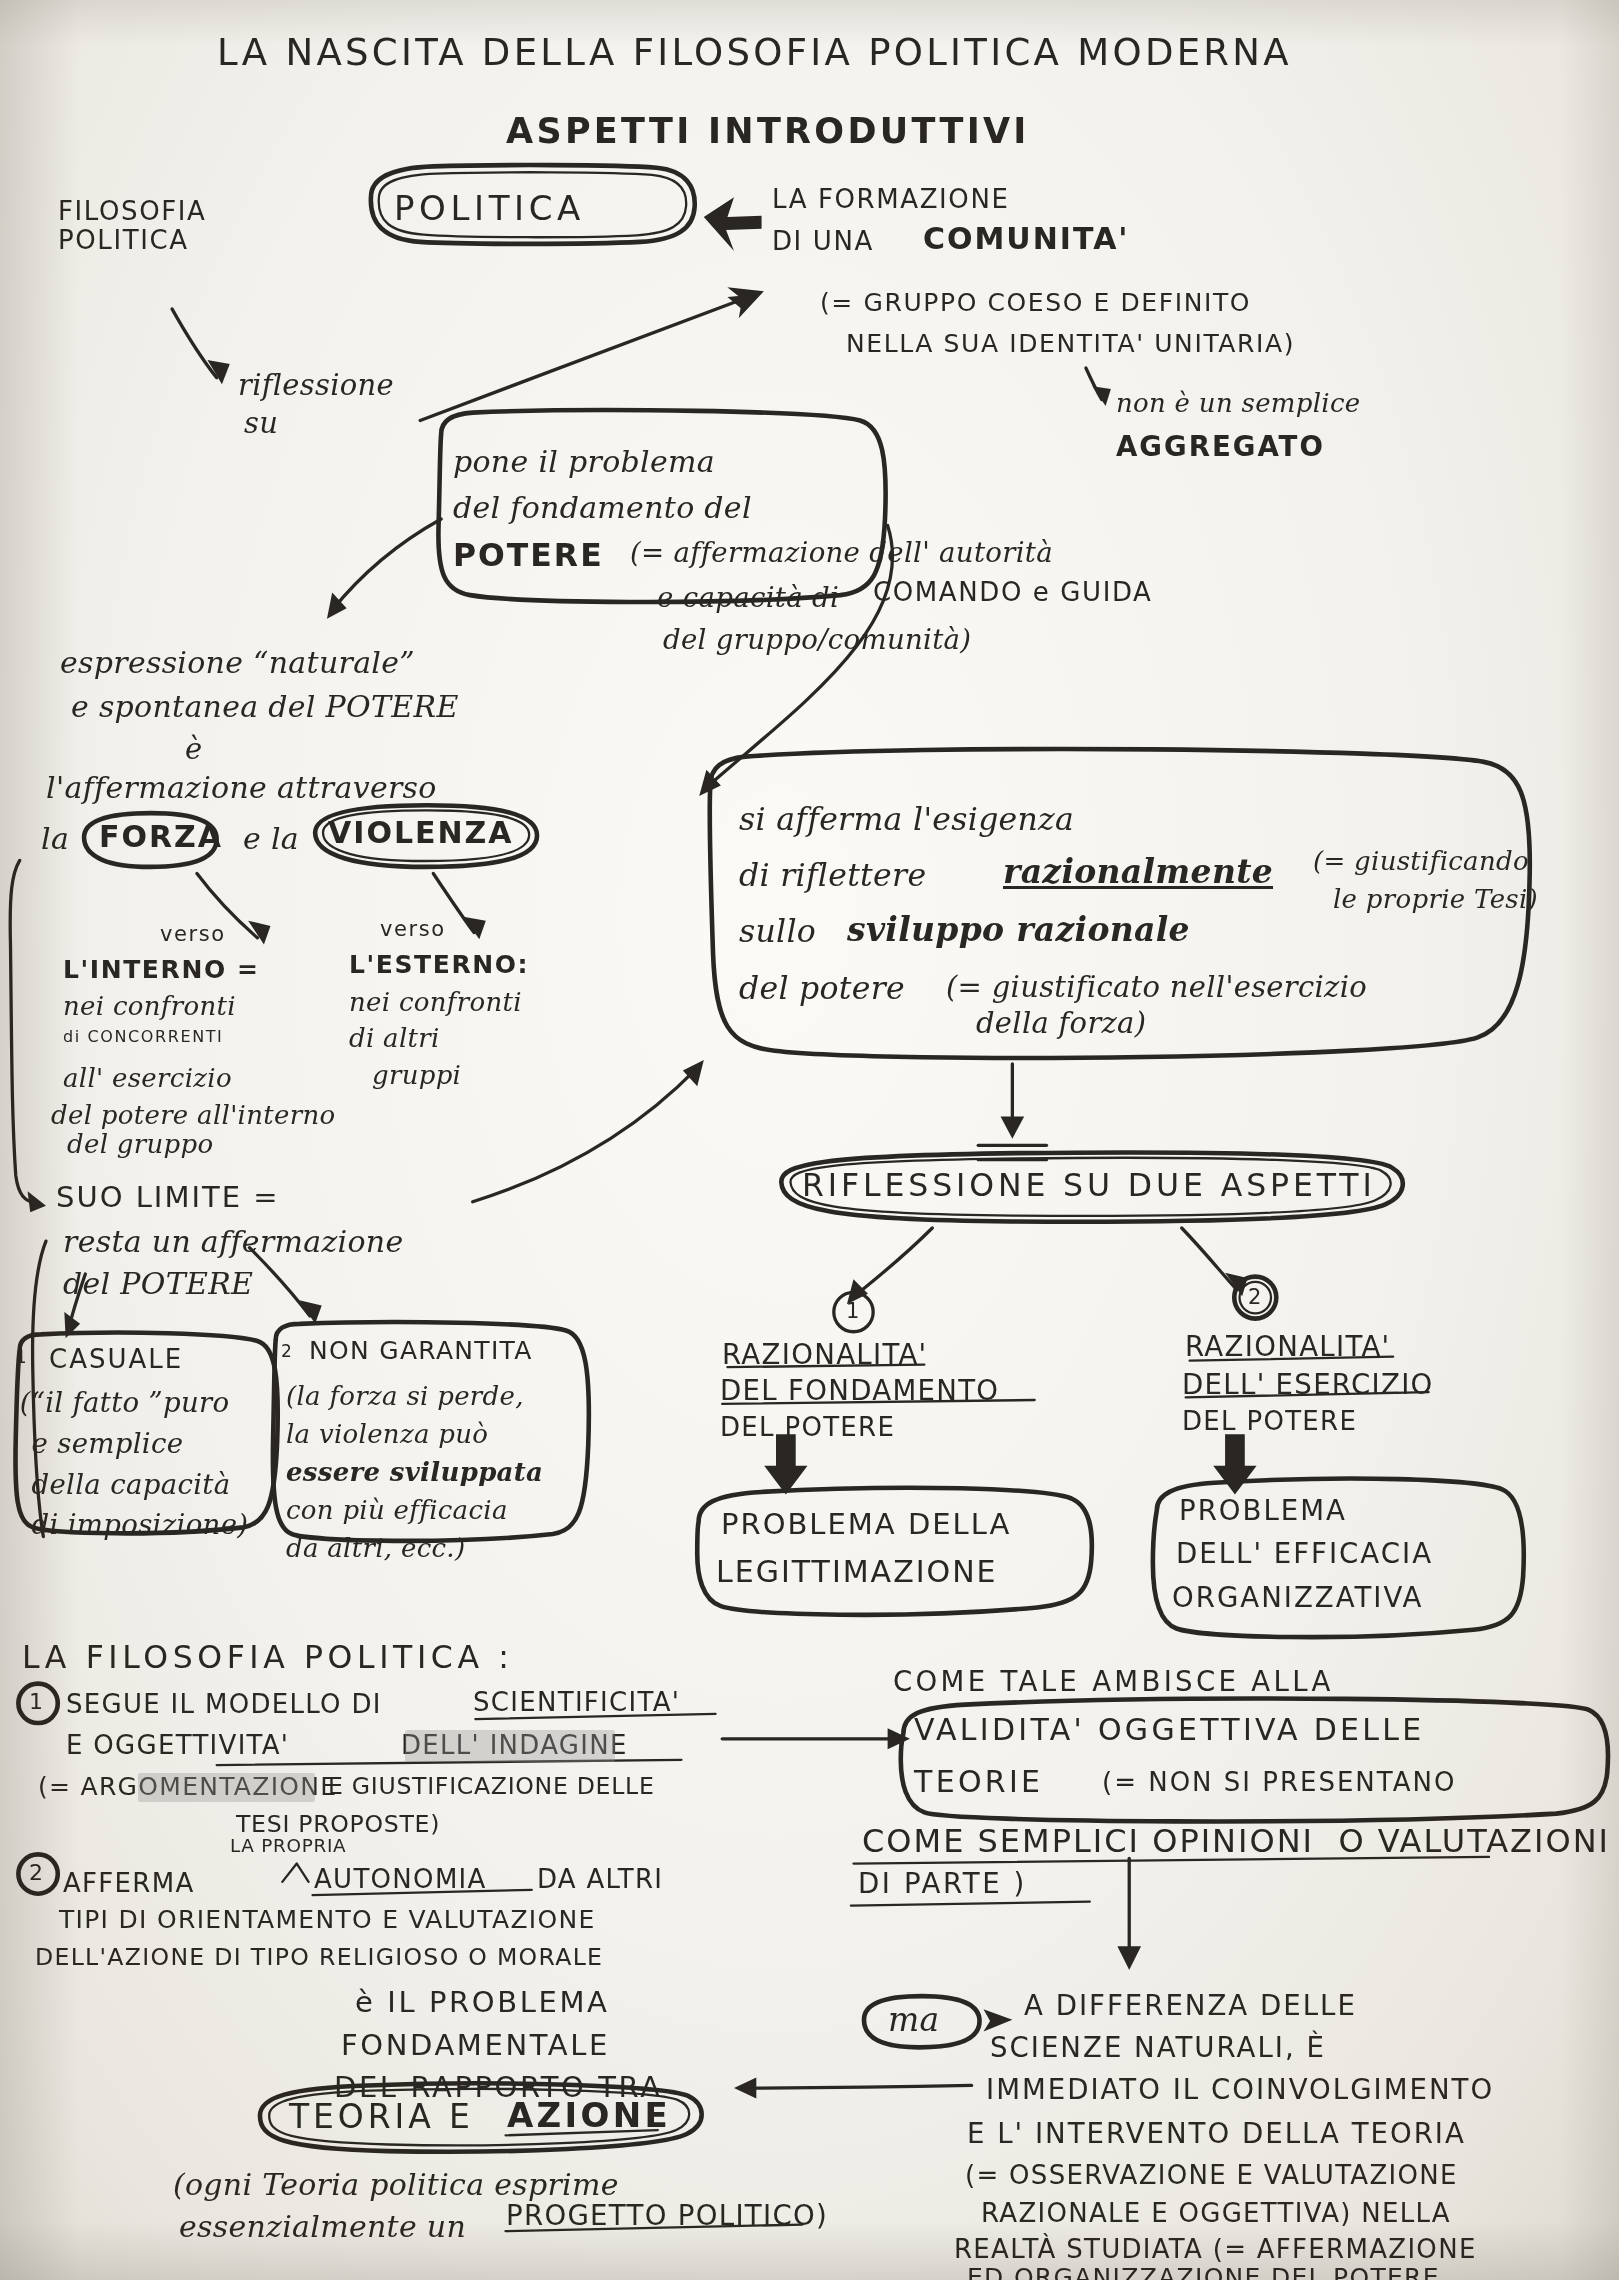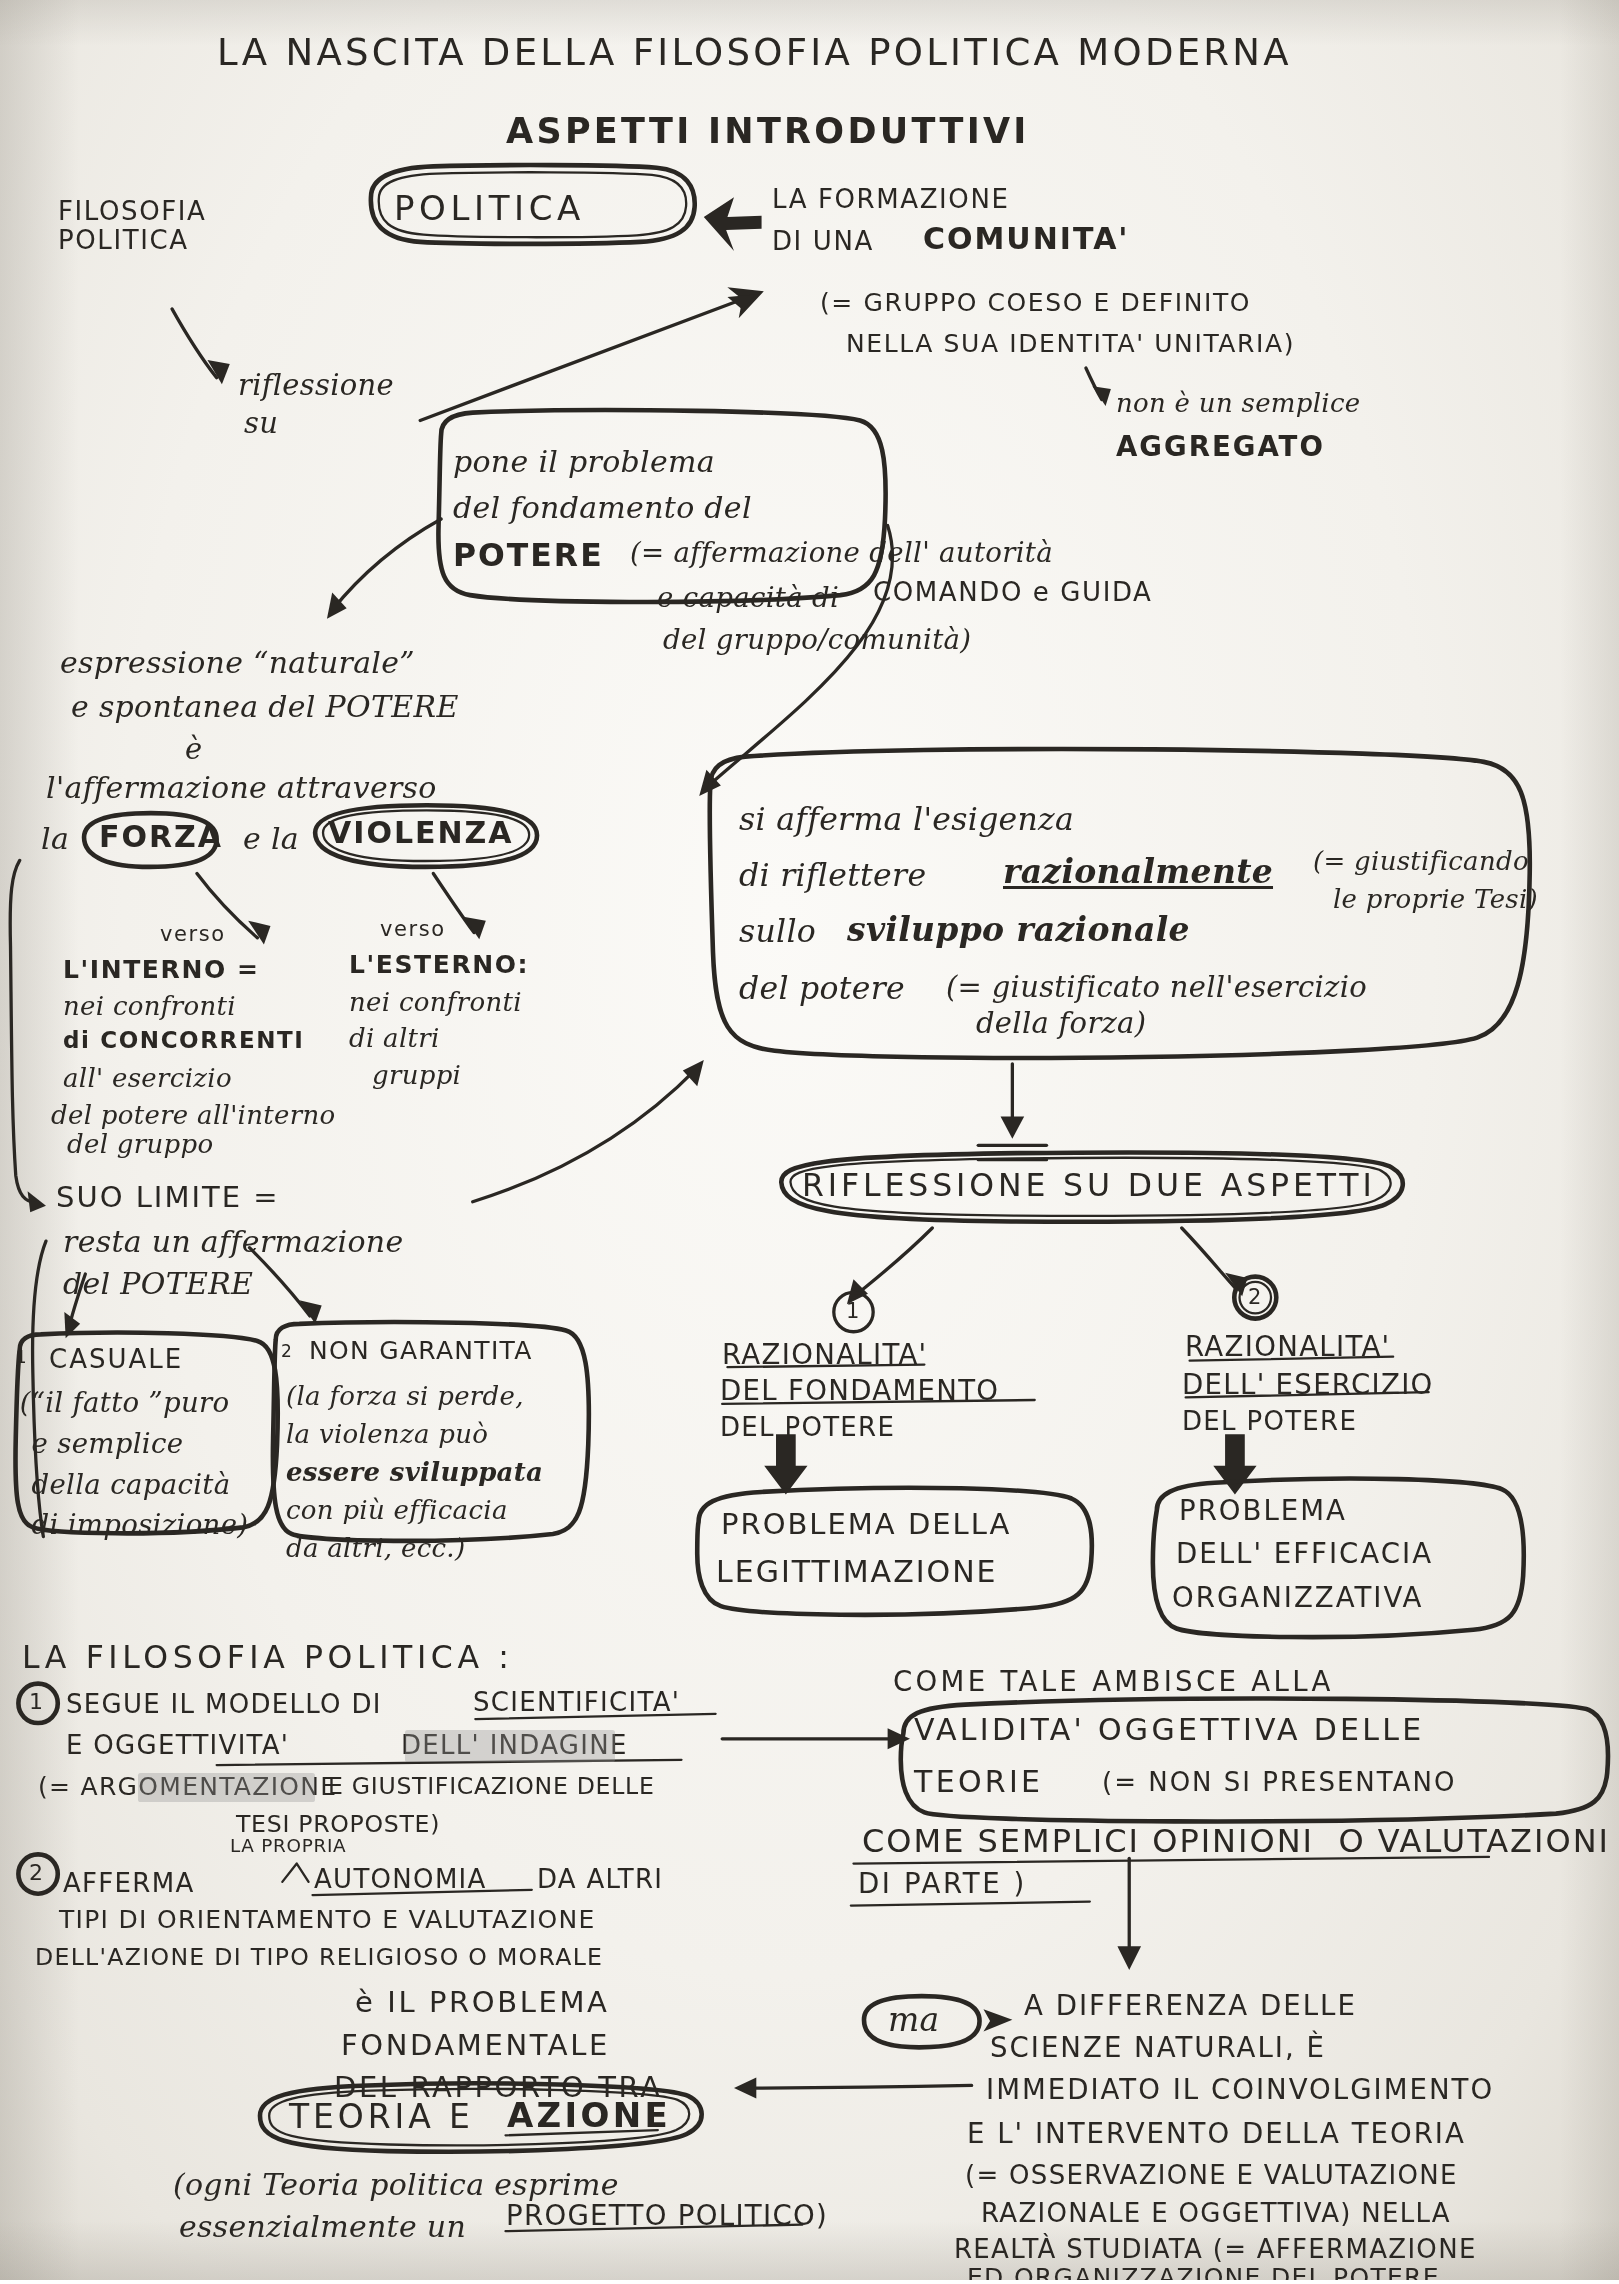--- a/index.html
+++ b/index.html
@@ -259,21 +259,21 @@
   <div class="ink cur" style="left:46px; top:771px; font-size:30px;">l'affermazione attraverso</div>
 
   <div class="ink cur" style="left:41px; top:822px; font-size:30px;">la</div>
   <div class="ink caps b" style="left:99px; top:820px; font-size:30px; letter-spacing:2px;">FORZA</div>
   <div class="ink cur" style="left:243px; top:822px; font-size:30px;">e la</div>
   <div class="ink caps b" style="left:328px; top:816px; font-size:30px; letter-spacing:2px;">VIOLENZA</div>
 
   <div class="ink caps" style="left:160px; top:923px; font-size:21px;">verso</div>
   <div class="ink caps" style="left:63px; top:956px; font-size:25px; font-weight:700;">L'INTERNO =</div>
   <div class="ink cur" style="left:63px; top:992px; font-size:26px;">nei confronti</div>
-  <div class="ink caps" style="left:63px; top:1028px; font-size:23px;font-weight:bold;">di CONCORRENTI</div>
+  <div class="ink caps" style="left:63px; top:1028px; font-size:16px;">di CONCORRENTI</div>
   <div class="ink cur" style="left:63px; top:1064px; font-size:26px;">all' esercizio</div>
   <div class="ink cur" style="left:51px; top:1101px; font-size:26px;">del potere all'interno</div>
   <div class="ink cur" style="left:51px; top:1130px; font-size:26px;margin-left:16px;">del gruppo</div>
 
   <div class="ink caps" style="left:380px; top:918px; font-size:21px;">verso</div>
   <div class="ink caps" style="left:349px; top:951px; font-size:25px; font-weight:700;">L'ESTERNO:</div>
   <div class="ink cur" style="left:349px; top:988px; font-size:26px;">nei confronti</div>
   <div class="ink cur" style="left:349px; top:1024px; font-size:26px;">di altri</div>
   <div class="ink cur" style="left:372px; top:1061px; font-size:26px;">gruppi</div>
 

